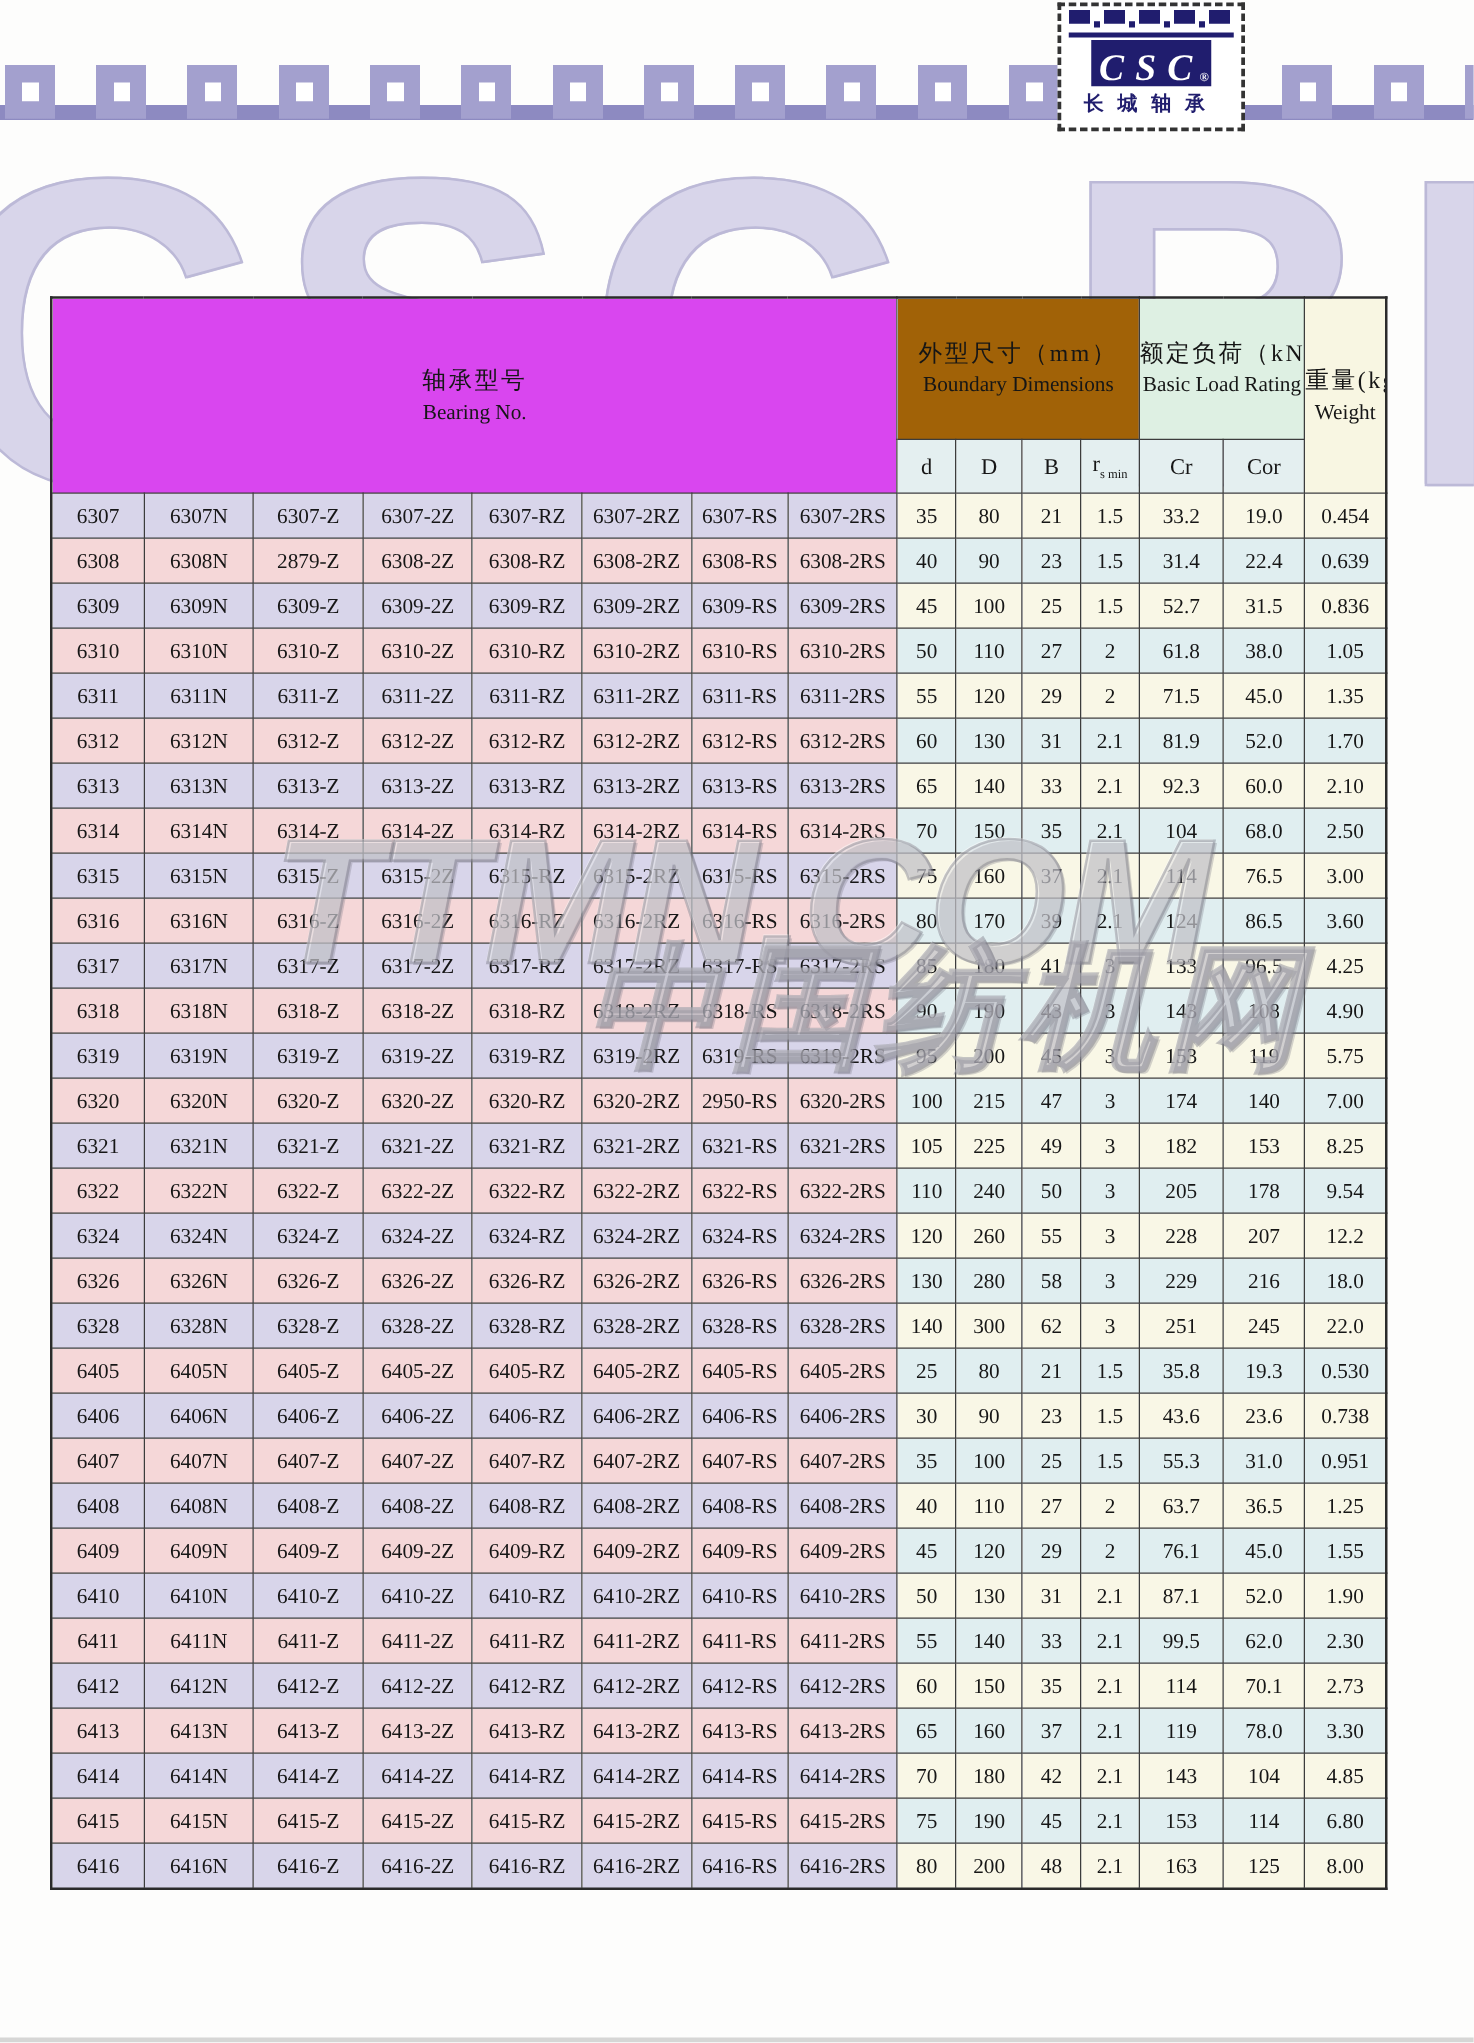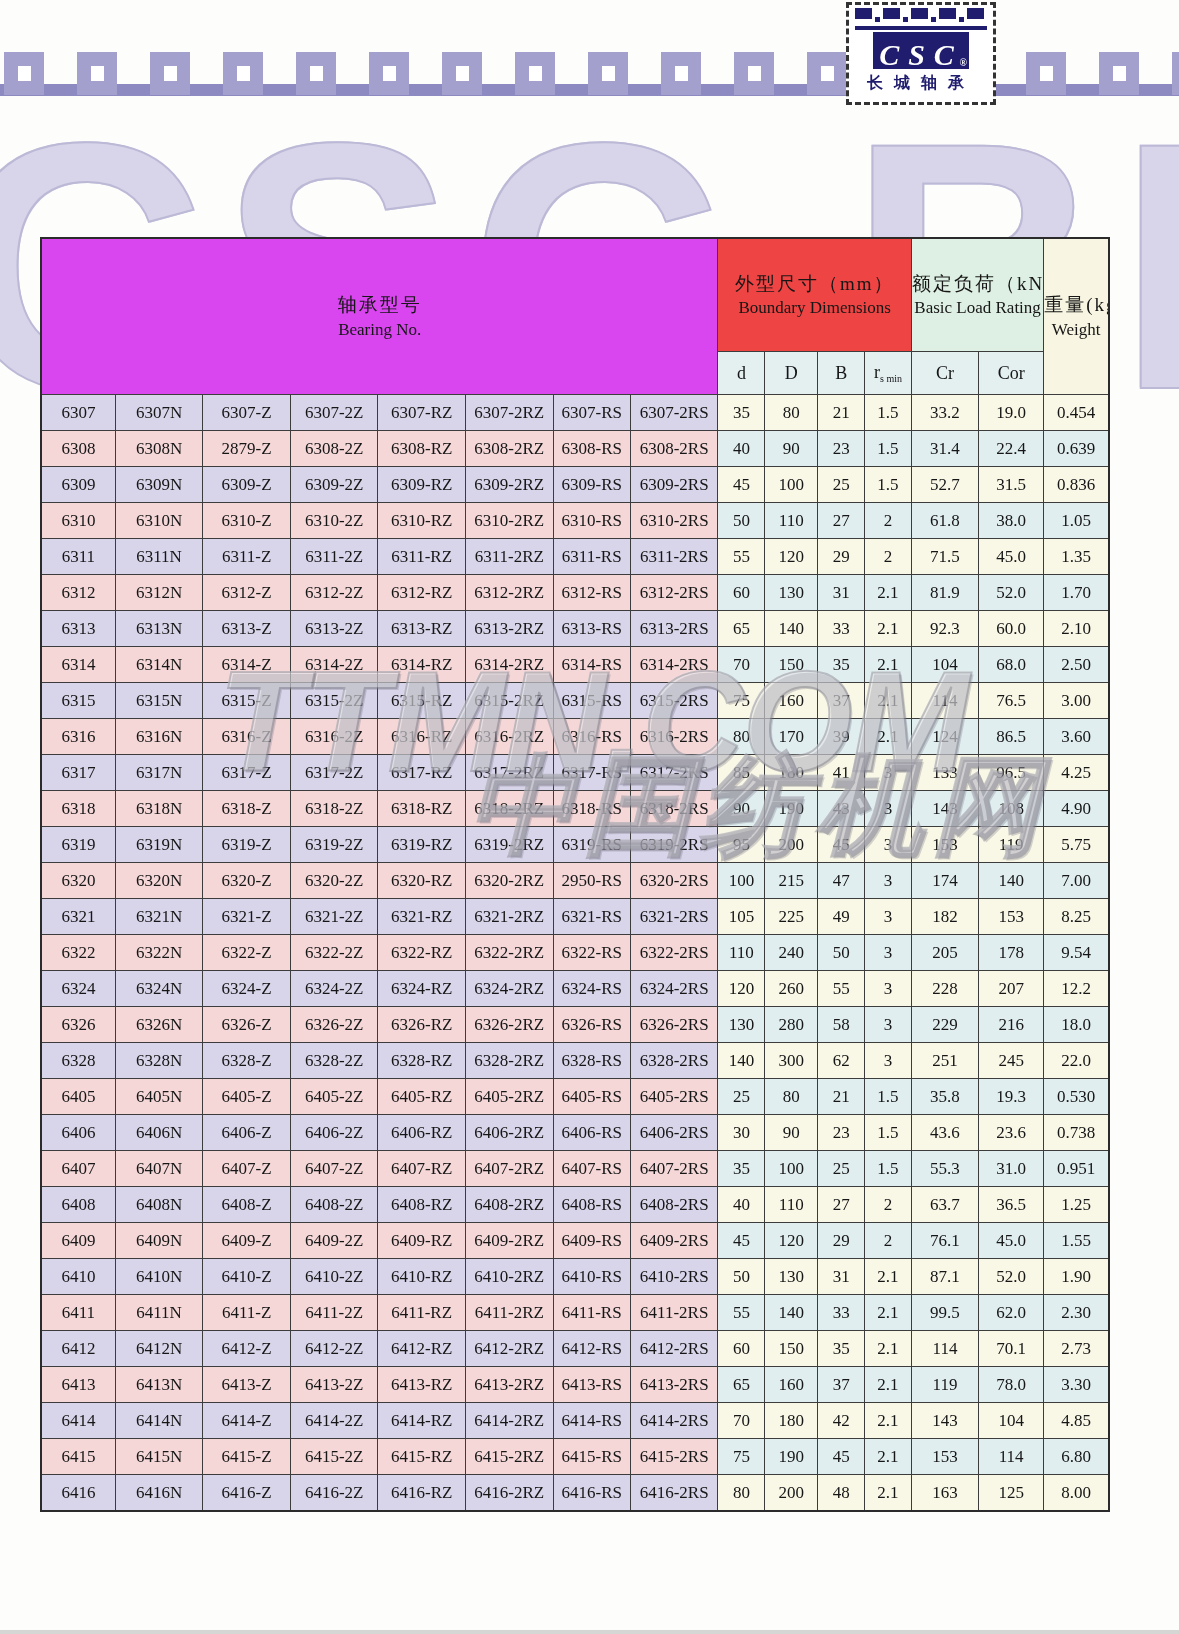--- a/index.html
+++ b/index.html
@@ -69,21 +69,21 @@
   table.bearing{
     border-collapse:collapse;table-layout:fixed;width:1070px;
     border:2px solid #2b2b2b;
     font-family:"Liberation Serif","DejaVu Serif",serif;
   }
   table.bearing td,table.bearing th{
     border:1px solid #3c3c3c;text-align:center;vertical-align:middle;
     padding:0;font-weight:normal;overflow:hidden;white-space:nowrap;
   }
   .h-bearing{background:#d946ef;height:155px;margin-top:40px;}
-  .h-boundary{background:#ef4444;}
+  .h-boundary{background:#a16207;}
   .h-load{background:#def0e3;}
   .h-weight{background:#f8f6e2;}
   .cn-line{font-size:19px;letter-spacing:2px;line-height:1.45;}
   .en-line{font-size:17px;line-height:1.35;}
   .h-sub{background:#e4eff0;height:42px;font-size:18px;}
   .h-sub .rsub{font-size:10px;margin-top:32px;}
   tr.data-row td{height:35px;font-size:17px;}
   tr.row-a td.model-cell{background:#d8d5ea;}
   tr.row-a td.num-cell{background:#f9f7e6;}
   tr.row-b td.model-cell{background:#f5d7d8;}

